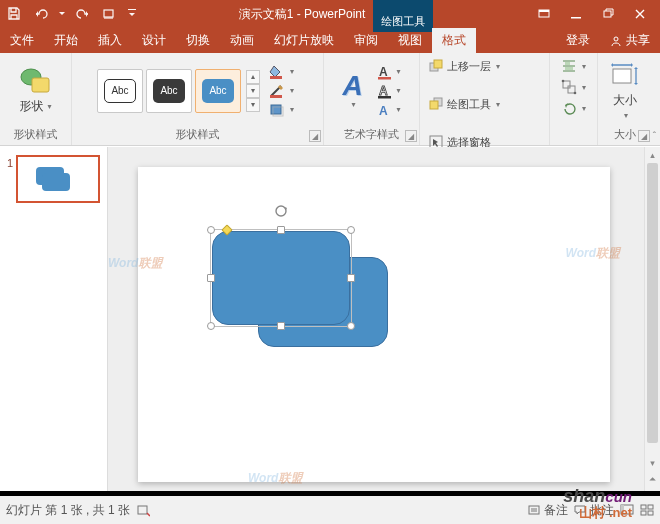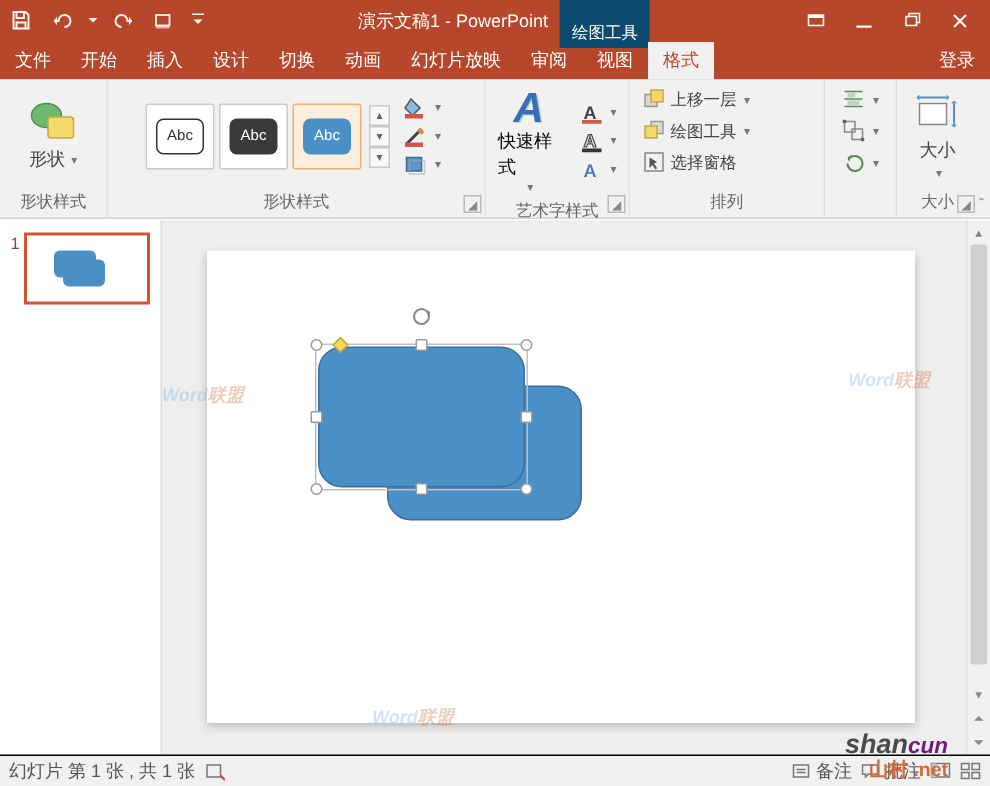--- a/index.html
+++ b/index.html
@@ -60,21 +60,21 @@
 .h-tl{left:-4px;top:-4px}.h-tr{right:-4px;top:-4px}.h-bl{left:-4px;bottom:-4px}.h-br{right:-4px;bottom:-4px}
 .h-t{left:50%;top:-4px;margin-left:-4px}.h-b{left:50%;bottom:-4px;margin-left:-4px}
 .h-l{left:-4px;top:50%;margin-top:-4px}.h-r{right:-4px;top:50%;margin-top:-4px}
 .rot{position:absolute;left:50%;top:-26px;margin-left:-7px;width:14px;height:14px}
 .adj{position:absolute;left:12px;top:-4px;width:8px;height:8px;background:#f5d958;border:1px solid #c4a72f;border-radius:1px;transform:rotate(45deg)}
 .scrollbar-v{position:absolute;right:0;top:0;bottom:0;width:16px;background:#f1f1f1;border-left:1px solid #e0e0e0}
 .sb-btn{height:16px;display:flex;align-items:center;justify-content:center;color:#888;font-size:9px;cursor:pointer}
 .sb-track{position:absolute;top:16px;bottom:60px;left:2px;right:2px}
 .sb-thumb{position:absolute;top:0;left:0;right:0;height:100%;background:#cfcfcf;border-radius:2px}
 .sb-foot{position:absolute;bottom:0;left:0;right:0}
-.status{position:absolute;bottom:0;left:0;right:0;height:21px;background:#f1f1f1;border-top:1px solid #000000;display:flex;align-items:center;font-size:11px;color:#555;padding:0 6px;gap:6px}
+.status{position:absolute;bottom:0;left:0;right:0;height:33px;background:#f1f1f1;border-top:5px solid #000000;display:flex;align-items:center;font-size:11px;color:#555;padding:0 6px;gap:6px}
 .status .seg{display:flex;align-items:center;gap:4px}
 .status .spacer{flex:1}
 .wm{position:absolute;font-size:22px;font-weight:bold;font-style:italic;pointer-events:none;opacity:.35;white-space:nowrap}
 .wm .w1{color:#7fb4df}.wm .w2{color:#d07038}
 .wm-green{position:absolute;right:28px;bottom:2px;font-style:italic;font-weight:bold;pointer-events:none}
 .wm-green .a{color:#4a4a4a;font-size:18px}.wm-green .b{color:#701a75;font-size:15px}
 .wm-green .c{font-size:13px;color:#d06b39;font-style:normal;display:block;text-align:right;margin-top:-3px}
 svg{display:block}
 .dialog-launcher{position:absolute;right:2px;bottom:3px;width:12px;height:12px;border:1px solid #bbb;color:#888;font-size:8px;display:flex;align-items:center;justify-content:center;cursor:pointer}
 .group{position:relative}
@@ -158,20 +158,27 @@
   <span class="tab">插入</span>
   <span class="tab">设计</span>
   <span class="tab">切换</span>
   <span class="tab">动画</span>
   <span class="tab">幻灯片放映</span>
   <span class="tab">审阅</span>
   <span class="tab">视图</span>
   <span class="tab active">格式</span>
   <span class="spacer"></span>
   <span class="right-item">登录</span>
+  <span class="right-item">
+    <svg width="12" height="12">
+        <circle cx="6" cy="4" r="2" fill="none" stroke="#fff"></circle>
+        <path stroke="#fff" fill="none" d="M2 11c0-2 2-3 4-3s4 1 4 3"></path>
+      </svg>
+    <span>共享</span>
+  </span>
 </div>
 
 <div class="ribbon">
 
   <div class="group" style="width:72px">
     <div class="group-body">
       <div class="big-btn">
         <span class="shape-ico">
           <svg viewBox="0 0 34 30">
               <ellipse cx="12" cy="11" rx="10" ry="8" fill="#6fb96f" stroke="#4c8f4c"></ellipse>
@@ -231,21 +238,20 @@
       </div>
     </div>
     <div class="group-label">形状样式</div>
     <div class="dialog-launcher">◢</div>
   </div>
 
   <div class="group" style="width:96px">
     <div class="group-body">
       <div class="wa-btn">
         <span class="wa-a">A</span>
-        <span class="lbl"><span>快速样式</span></span>
         <span class="dd">▾</span>
       </div>
       <div class="stack-btns wa-row">
         <div class="wa-mini">
             <svg width="18" height="16">
               <text x="2" y="12" font-size="13" font-weight="bold" fill="#444">A</text>
               <rect x="1" y="13" width="13" height="2.5" fill="#d0574a"></rect>
             </svg>
             <span class="dd">▾</span>
           </div>
@@ -262,21 +268,21 @@
             </svg>
             <span class="dd">▾</span>
           </div>
       </div>
     </div>
     <div class="group-label">艺术字样式</div>
     <div class="dialog-launcher">◢</div>
   </div>
 
   <div class="group" style="width:130px">
-    <div class="group-body" style="flex-direction:column;align-items:flex-start;gap:1px;width:100%">
+    <div class="group-body" style="flex-direction:column;align-items:flex-start;gap:18px;width:100%">
       <div class="arr-row">
         <span class="ic">
             <svg viewBox="0 0 16 16">
               <rect x="2" y="5" width="8" height="8" fill="#d8d8d8" stroke="#999"></rect>
               <rect x="6" y="2" width="8" height="8" fill="#f3d96b" stroke="#c7a93e"></rect>
             </svg>
           </span>
         <span class="txt">上移一层</span>
           <span class="dd">▾</span>
       </div>

